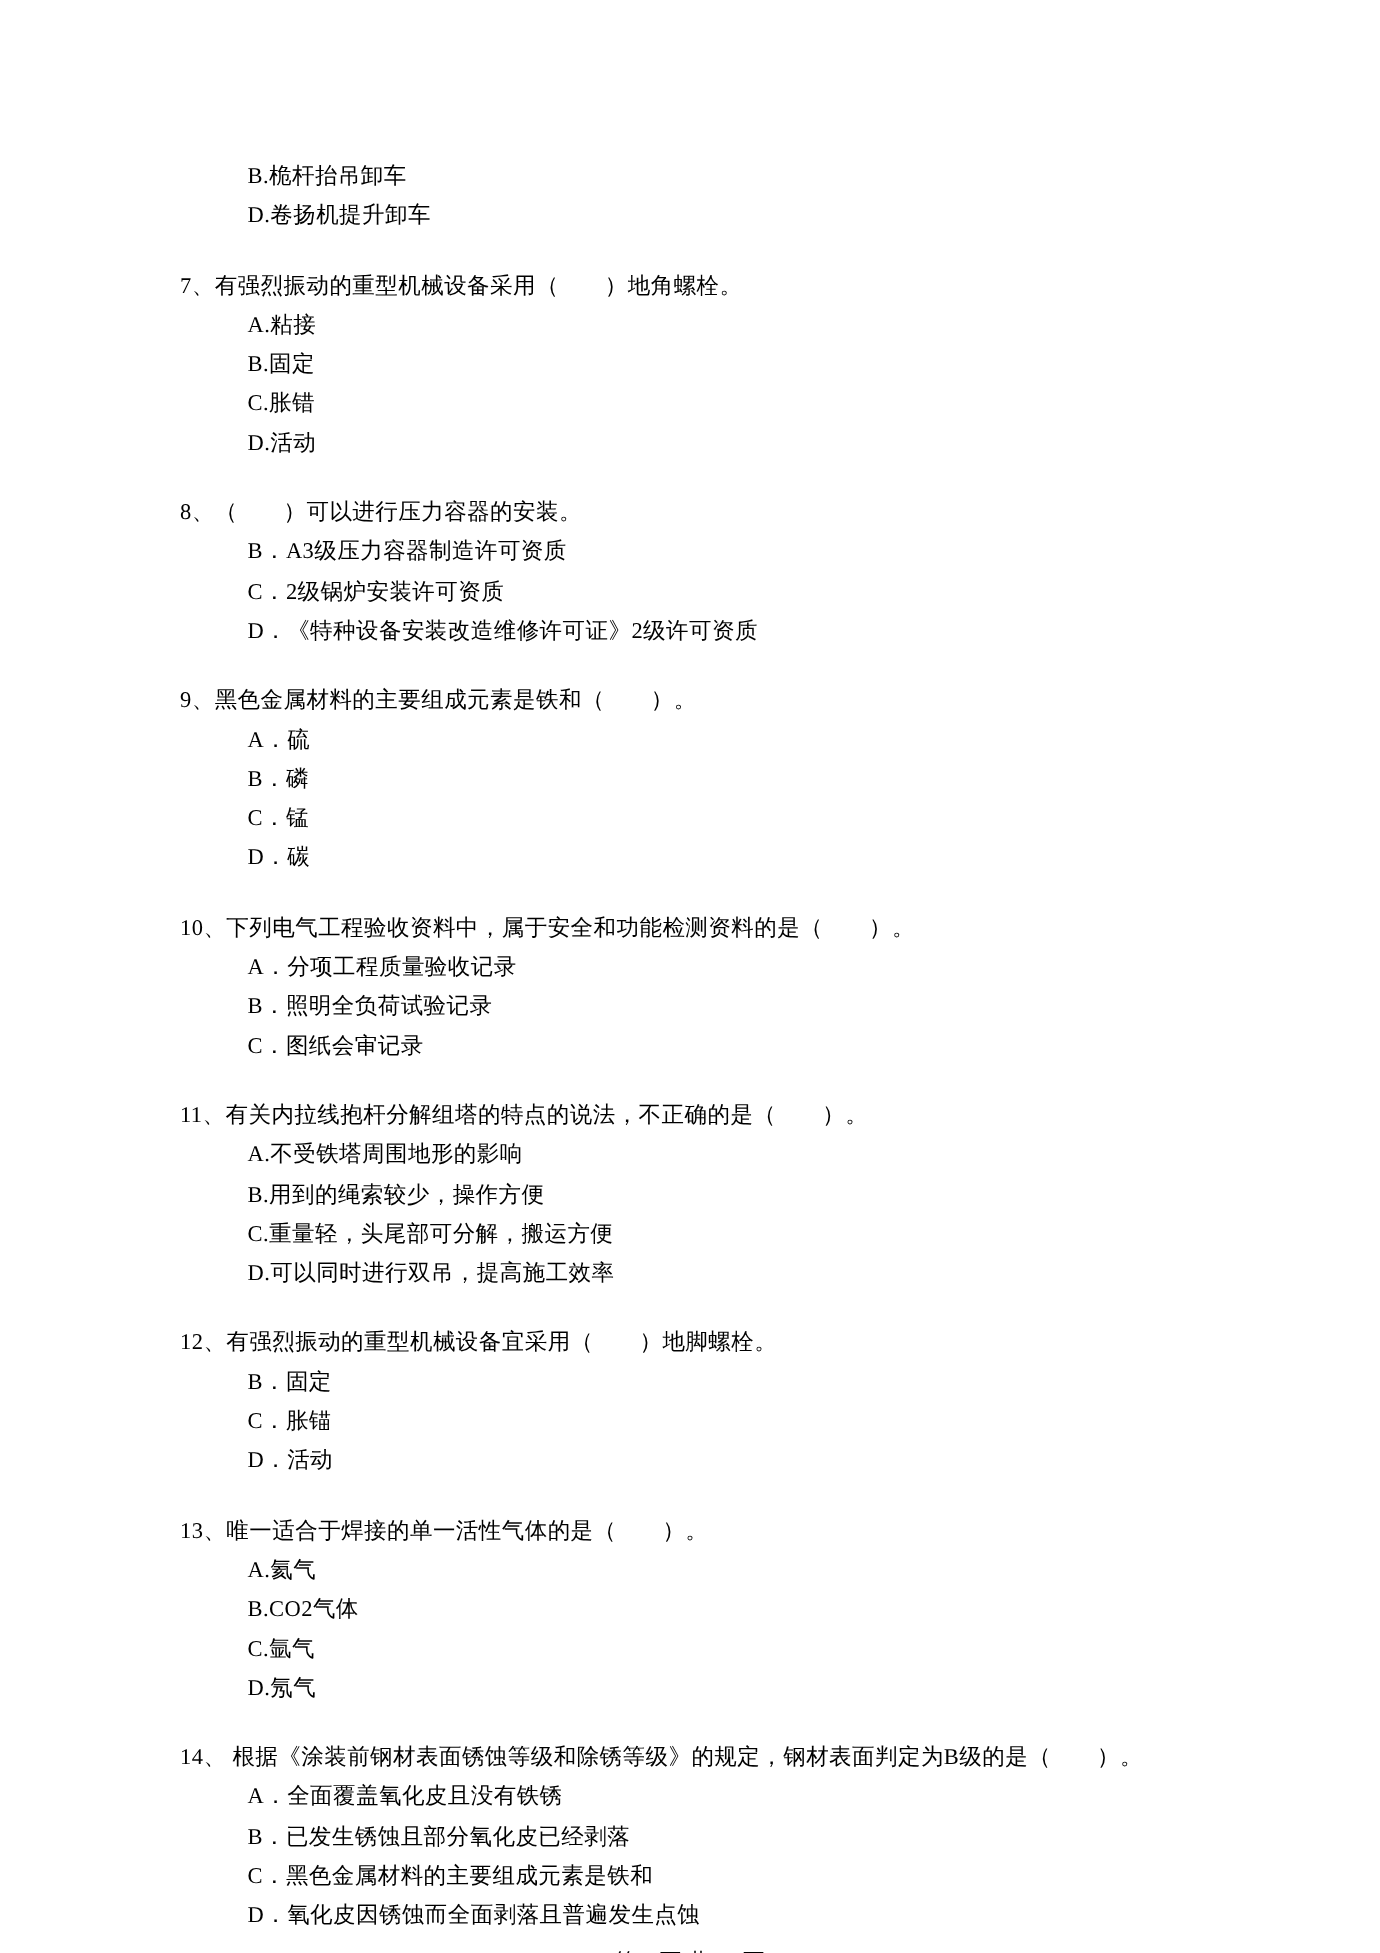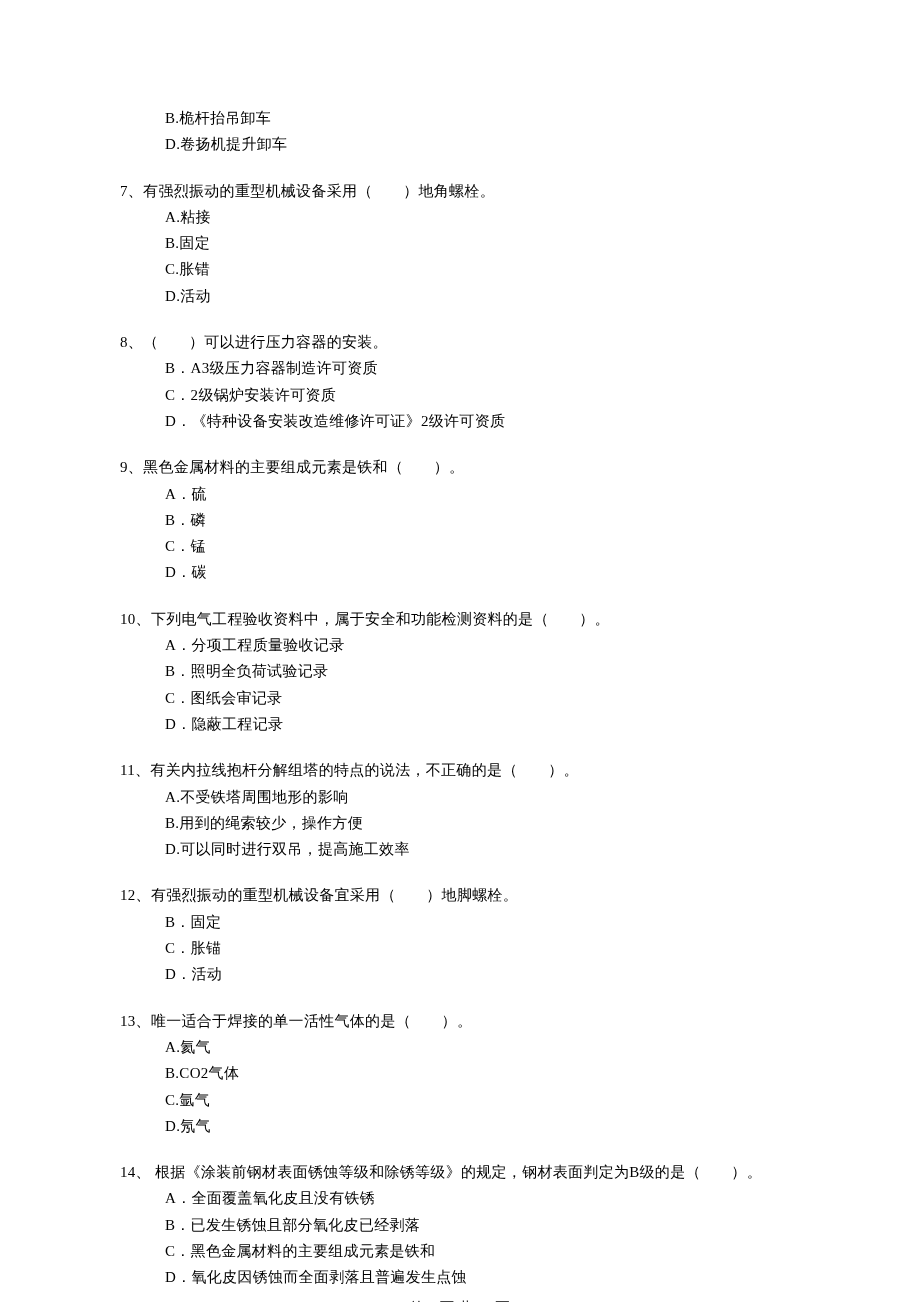--- a/index.html
+++ b/index.html
@@ -61,25 +61,25 @@
   <div class="line q">9、黑色金属材料的主要组成元素是铁和（　　）。</div>
   <div class="line opt">A．硫</div>
   <div class="line opt">B．磷</div>
   <div class="line opt">C．锰</div>
   <div class="line opt">D．碳</div>
 
   <div class="line q">10、下列电气工程验收资料中，属于安全和功能检测资料的是（　　）。</div>
   <div class="line opt">A．分项工程质量验收记录</div>
   <div class="line opt">B．照明全负荷试验记录</div>
   <div class="line opt">C．图纸会审记录</div>
-  <div class="line opt">D．隐蔽工程记录</div>
 
   <div class="line q">11、有关内拉线抱杆分解组塔的特点的说法，不正确的是（　　）。</div>
   <div class="line opt">A.不受铁塔周围地形的影响</div>
   <div class="line opt">B.用到的绳索较少，操作方便</div>
+  <div class="line opt">C.重量轻，头尾部可分解，搬运方便</div>
   <div class="line opt">D.可以同时进行双吊，提高施工效率</div>
 
   <div class="line q">12、有强烈振动的重型机械设备宜采用（　　）地脚螺栓。</div>
   <div class="line opt">B．固定</div>
   <div class="line opt">C．胀锚</div>
   <div class="line opt">D．活动</div>
 
   <div class="line q">13、唯一适合于焊接的单一活性气体的是（　　）。</div>
   <div class="line opt">A.氦气</div>
   <div class="line opt">B.CO2气体</div>

